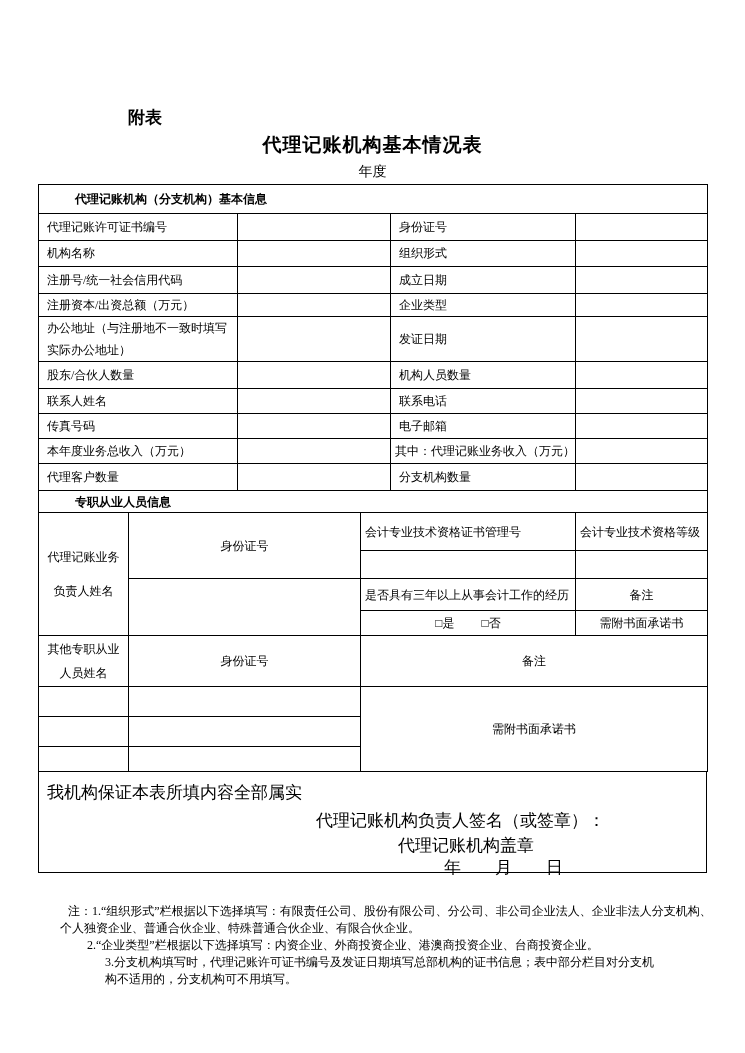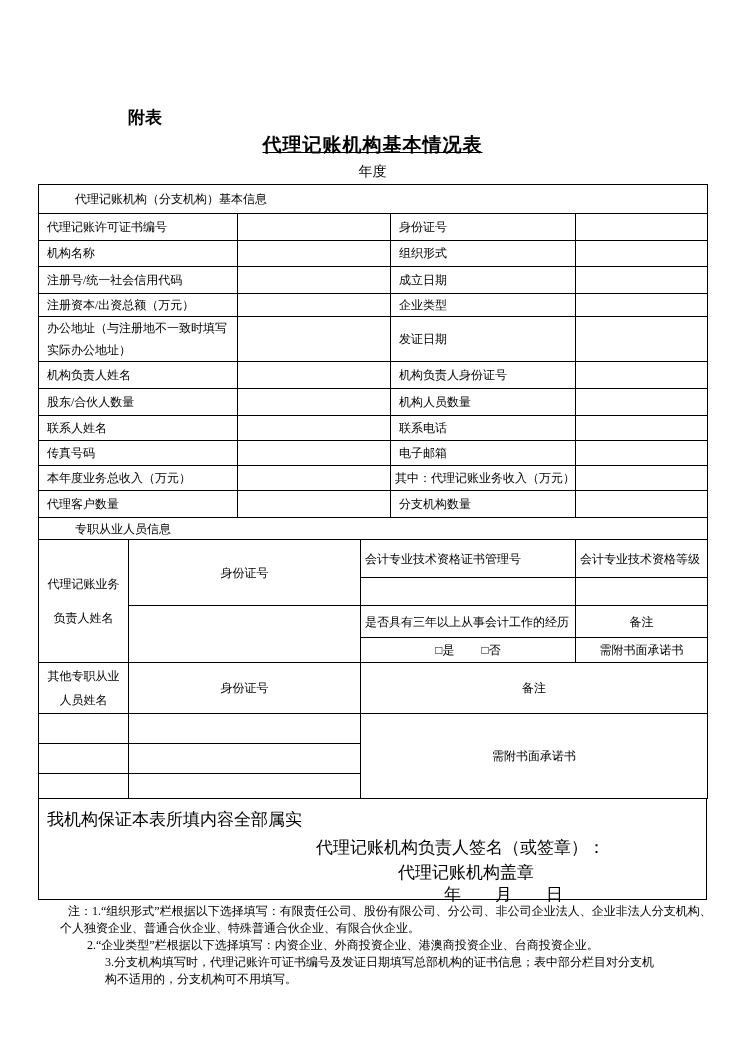--- a/index.html
+++ b/index.html
@@ -4,36 +4,36 @@
 <style>
   html,body { margin:0; padding:0; }
   body {
     width:745px; height:1053px;
     background:#ffffff; color:#000000;
     font-family:"Liberation Serif","DejaVu Serif",serif;
   }
   .page { position:relative; width:745px; height:1053px; overflow:hidden; background:#fff; }
 
   .attachment { position:absolute; left:104px; top:106px; font-size:17px; font-weight:bold;padding-left:24px; }
-  .title      { position:absolute; left:0; top:132px; width:745px; text-align:center; font-size:19px; font-weight:bold; letter-spacing:1px;text-decoration:underline; }
+  .title      { position:absolute; left:0; top:132px; width:745px; text-align:center; font-size:19px; font-weight:bold; letter-spacing:1px; }
   .year-line  { position:absolute; left:0; top:163px; width:745px; text-align:center; font-size:14px; }
 
   .form { position:absolute; left:38px; top:184px; width:669px; }
 
   table { border-collapse:collapse; table-layout:fixed; width:669px; }
   td {
     border:1px solid #000;
     font-size:12px;
     padding:0 4px 0 8px;
     vertical-align:middle;
     line-height:1.35;
   }
   .t2 { margin-top:-1px; }
 
-  .sec-h td { font-weight:normal;padding-left:36px; }
+  .sec-h td { font-weight:bold;padding-left:36px; }
 
   
   .h29{height:29px}.h27{height:27px}.h26{height:26px}.h23{height:23px}.h45{height:45px}.h25{height:25px}
   
   .h22{height:22px}.h38{height:38px}.h28{height:28px}.h32{height:32px}.h51{height:51px}.h30{height:30px}
 
   td.center { text-align:center; padding:0 2px; }
   td.tight  { padding:0 2px 0 4px; white-space:nowrap; }
   td.nowrap { white-space:nowrap; }
   td.wrap   { white-space:normal; line-height:1.85; }
@@ -107,26 +107,20 @@
         <td class="nowrap">企业类型</td>
         <td></td>
       </tr>
       <tr class="h45">
         <td class="wrap">办公地址（与注册地不一致时填写实际办公地址）</td>
         <td></td>
         <td class="nowrap">发证日期</td>
         <td></td>
       </tr>
       <tr class="h27">
-        <td class="nowrap">机构负责人姓名</td>
-        <td></td>
-        <td class="nowrap">机构负责人身份证号</td>
-        <td></td>
-      </tr>
-      <tr class="h27">
         <td class="nowrap">股东/合伙人数量</td>
         <td></td>
         <td class="nowrap">机构人员数量</td>
         <td></td>
       </tr>
       <tr class="h25">
         <td class="nowrap">联系人姓名</td>
         <td></td>
         <td class="nowrap">联系电话</td>
         <td></td>

